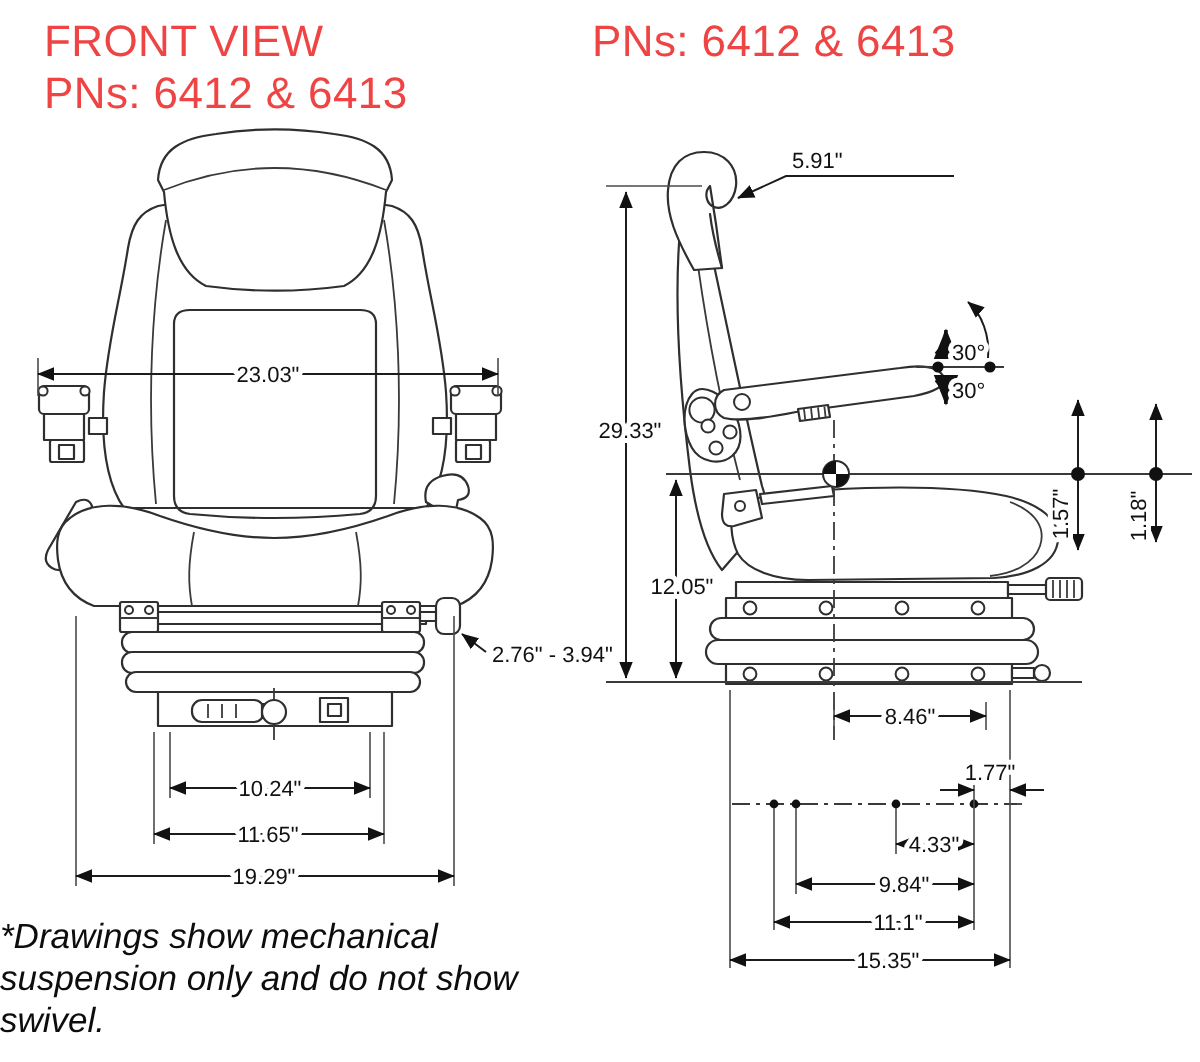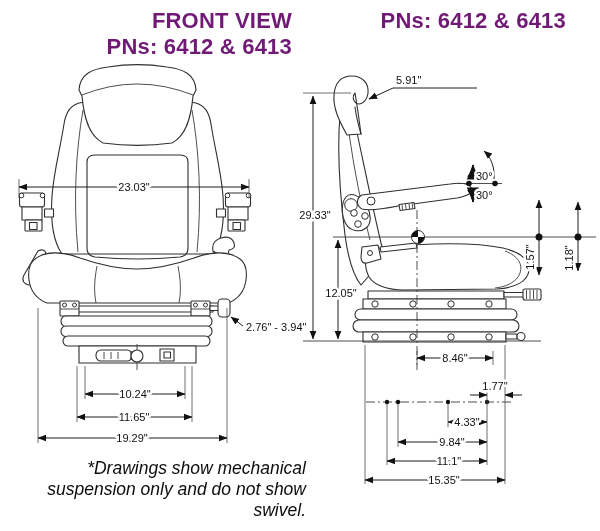--- a/index.html
+++ b/index.html
@@ -1,22 +1,22 @@
 <!DOCTYPE html>
 <html><head>
 <meta charset="utf-8">
 <style>
   html,body{margin:0;padding:0;background:#ffffff;}
   #canvas{position:relative;width:600px;height:531px;background:#ffffff;overflow:hidden;
           font-family:"Liberation Sans", sans-serif;}
-  .view-header{position:absolute;top:8px;text-align:right;font-weight:bold;
-               font-size:22px;line-height:26px;color:#701a75;letter-spacing:.2px;}
+  .view-header{position:absolute;top:8px;text-align:left;font-weight:normal;
+               font-size:22px;line-height:26px;color:#ef4444;letter-spacing:.2px;}
   #front-header{left:22px;width:270px;}
   #side-header{left:296px;width:270px;}
-  #footnote{position:absolute;left:0px;top:458px;width:306px;text-align:right;
+  #footnote{position:absolute;left:0px;top:458px;width:306px;text-align:left;
             font-style:italic;font-size:17.5px;line-height:21px;color:#0d0d0d;}
   svg{position:absolute;left:0;top:0;}
   .art{fill:#ffffff;stroke:#2f2f2f;stroke-width:1.1;stroke-linejoin:round;stroke-linecap:round;}
   .ln{fill:none;stroke:#2f2f2f;stroke-width:1.1;stroke-linejoin:round;stroke-linecap:round;}
   .thin{fill:none;stroke:#3a3a3a;stroke-width:.9;}
   .dim{fill:none;stroke:#1c1c1c;stroke-width:1;}
   .ext{fill:none;stroke:#4a4a4a;stroke-width:.8;}
   .cl{fill:none;stroke:#3a3a3a;stroke-width:.9;stroke-dasharray:9 3 2 3;}
   .hole{fill:#ffffff;stroke:#2f2f2f;stroke-width:1;}
   .dot{fill:#111111;stroke:none;}

